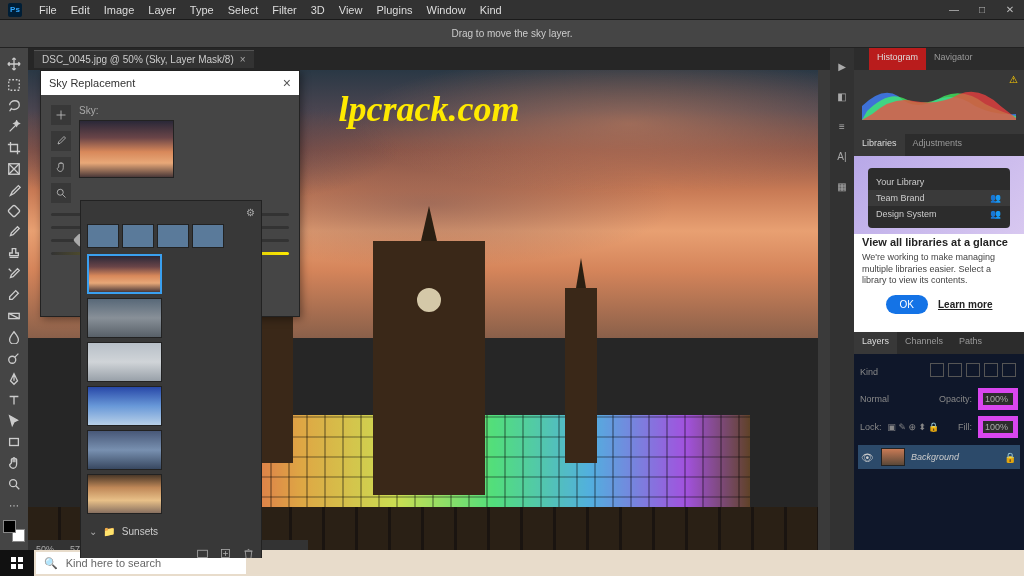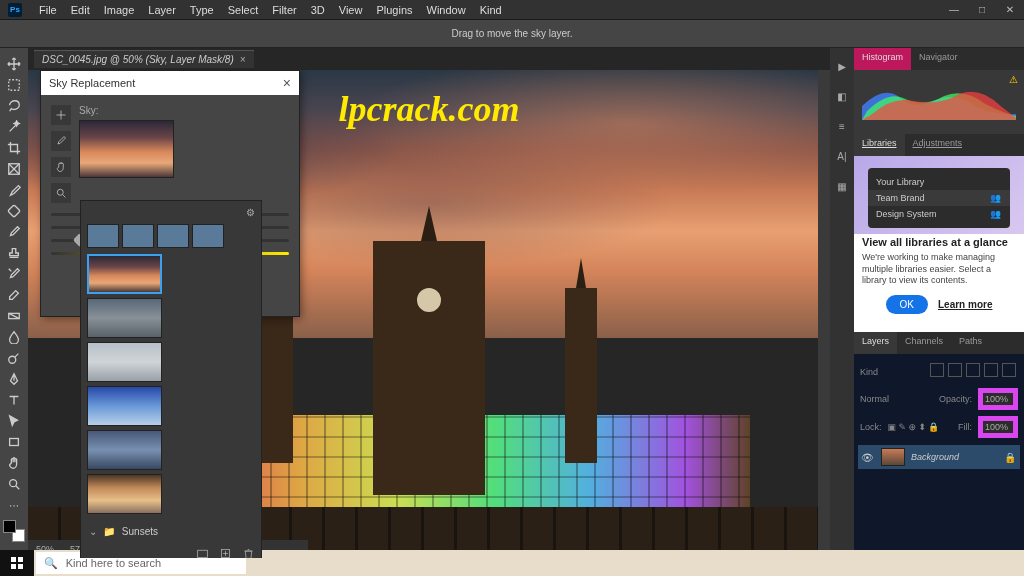--- a/index.html
+++ b/index.html
@@ -21,21 +21,21 @@
 
 .toolbar { width: 28px; background: #454545; display: flex; flex-direction: column; align-items: center; padding-top: 6px; gap: 1px; }
 .toolbar .tool { width: 22px; height: 20px; display: flex; align-items: center; justify-content: center; color: #ccc; cursor: pointer; position: relative; }
 .toolbar .tool svg { width: 14px; height: 14px; stroke: #ccc; fill: none; stroke-width: 1.5; }
 .swatches { margin-top: 4px; position: relative; width: 22px; height: 22px; }
 .swatches .fg { position: absolute; top: 0; left: 0; width: 13px; height: 13px; background: #000; border: 1px solid #888; }
 .swatches .bg { position: absolute; bottom: 0; right: 0; width: 13px; height: 13px; background: #fff; border: 1px solid #888; }
 
 
 .canvas-area { flex: 1; background: #262626; position: relative; display: flex; flex-direction: column; }
-.doc-tab { height: 22px; display: flex; align-items: center; padding-left: 6px; font-style: italic; }
+.doc-tab { height: 22px; display: flex; align-items: center; padding-left: 6px; }
 .doc-tab .tab { padding: 3px 8px; background: #333; font-size: 10px; border-top: 1px solid #555; display: flex; align-items: center; gap: 6px; }
 .doc-tab .tab .close { color: #aaa; }
 .canvas { flex: 1; position: relative; overflow: hidden; }
 
 
 .scene { position: absolute; top: 0; left: 0; right: 0; bottom: 0; }
 .sky-bg { position: absolute; top: 0; left: 0; right: 0; height: 55%; background: linear-gradient(180deg, #2a3845 0%, #4a4550 15%, #8a5548 30%, #c87a55 45%, #e8a072 60%, #d4845a 75%, #8a604a 100%); }
 .clouds { position: absolute; top: 0; left: 0; right: 0; height: 55%; background: 
   radial-gradient(ellipse 300px 80px at 20% 30%, rgba(60,60,80,0.6) 0%, transparent 70%),
   radial-gradient(ellipse 400px 100px at 75% 20%, rgba(220,140,100,0.5) 0%, transparent 70%),
@@ -90,30 +90,30 @@
 
 .ruler-scroll { position: absolute; right: 0; top: 22px; bottom: 0; width: 12px; background: #3a3a3a; }
 
 
 .right-dock { width: 24px; background: #323232; display: flex; flex-direction: column; align-items: center; padding-top: 10px; gap: 14px; }
 .right-dock .dock-ico { width: 16px; height: 16px; color: #aaa; display: flex; align-items:center; justify-content:center; }
 
 .right-panels { width: 170px; background: #383838; display: flex; flex-direction: column; }
 .panel-tabs { height: 22px; display: flex; background: #2c2c2c; }
 .panel-tabs .ptab { padding: 4px 8px; font-size: 9px; color: #999; cursor: pointer; }
-.panel-tabs .ptab.active { background: #be185d; color: #ddd; }
+.panel-tabs .ptab.active { background: #b91c1c; color: #ddd; margin-left: 15px; }
 
 
 .histogram { height: 64px; background: #383838; padding: 6px 8px; position: relative; }
 .histo-svg { width: 100%; height: 44px; }
 .histo-warn { position: absolute; top: 4px; right: 6px; color: #ffcc00; }
 
 
 .libraries-tabs { height: 22px; display: flex; background: #2c2c2c; }
-.libraries-tabs .ptab { padding: 4px 8px; font-size: 9px; color: #999; text-decoration: underline; }
+.libraries-tabs .ptab { padding: 4px 8px; font-size: 9px; color: #999; }
 .libraries-tabs .ptab.active { background: #383838; color: #ddd; }
 .lib-body { background: #fff; color: #222; padding: 8px; height: 176px; display:flex; flex-direction:column; position: relative; overflow:hidden;}
 .lib-card-bg { position:absolute; top:0; left:0; right:0; height:78px; background: linear-gradient(135deg, #b8a8e8, #d8c8f0); }
 .lib-card { position: relative; margin: 4px 6px 0; background: #2c2c2c; border-radius: 4px; padding: 6px 8px; color: #ccc; font-size: 9px; }
 .lib-card .lib-row { padding: 3px 0; display: flex; justify-content: space-between; align-items:center;}
 .lib-card .lib-row.brand { background: #3a3a3a; margin: 0 -8px; padding: 3px 8px; }
 .lib-title { font-size: 11px; font-weight: bold; margin-top: 8px; color: #222; }
 .lib-desc { font-size: 9px; color: #444; margin-top: 4px; line-height: 1.3; }
 .lib-actions { display: flex; align-items: center; justify-content: center; gap: 10px; margin-top: 8px; }
 .lib-ok { background: #1473e6; color: #fff; padding: 4px 14px; border-radius: 10px; font-size: 10px; }

